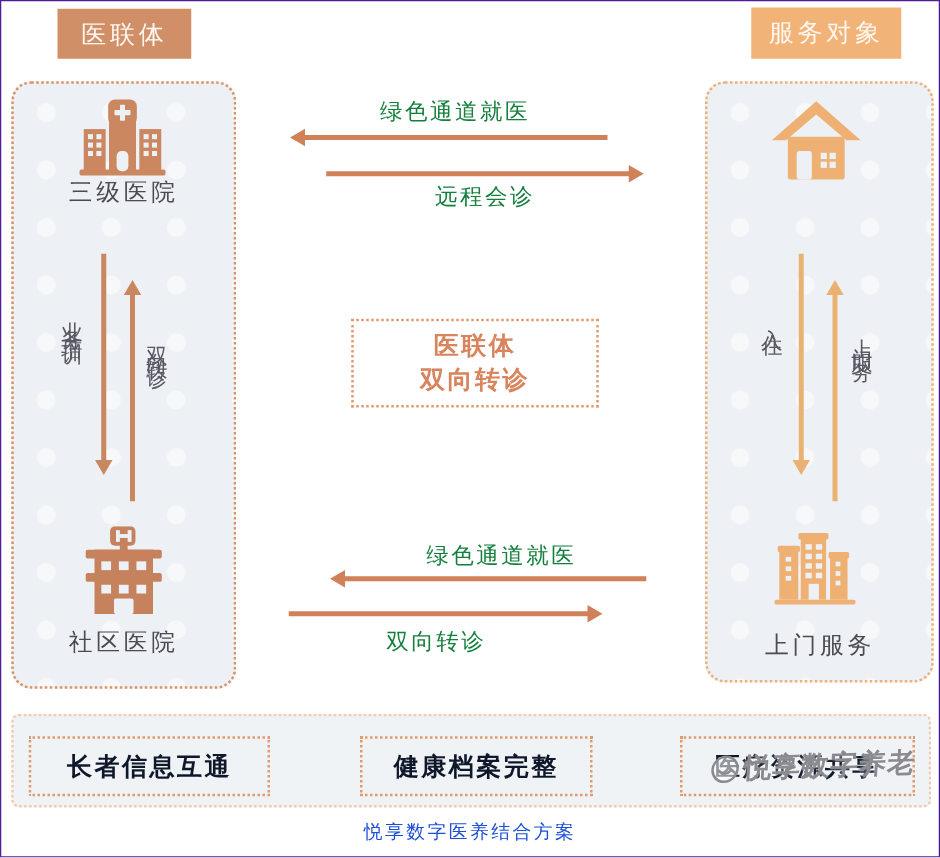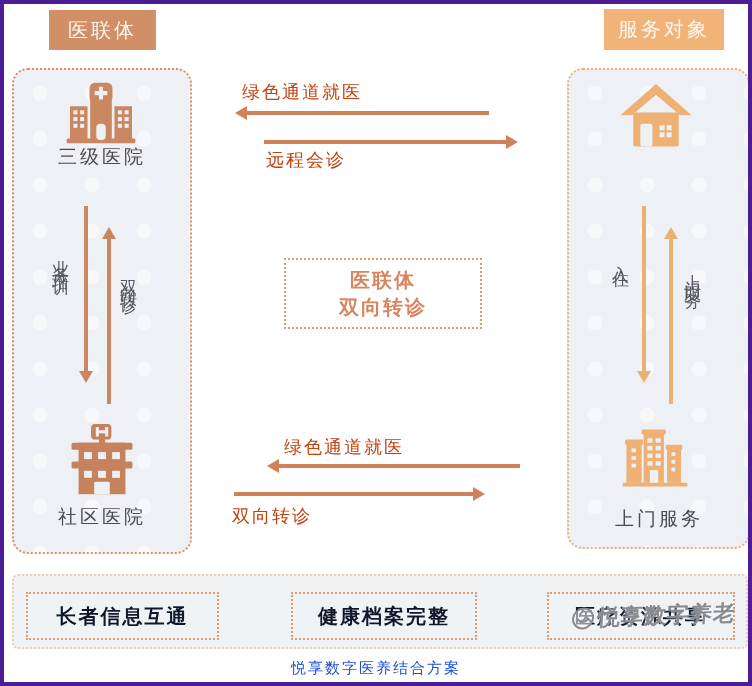--- a/index.html
+++ b/index.html
@@ -1,19 +1,19 @@
 <!DOCTYPE html>
 <html><head>
 <meta charset="utf-8">
 <style>
   html,body { margin:0; padding:0; background:#ffffff; }
   * { box-sizing:border-box; font-family:"Liberation Sans", sans-serif; }
 
   .stage { position:relative; width:752px; height:686px; background:#ffffff;
-           border:4px solid #4c1d95; overflow:hidden; }
+           border:1px solid #4c1d95; overflow:hidden; }
 
   
   .badge { position:absolute; display:flex; align-items:center; justify-content:center;
            color:#fdf7f1; font-size:20px; letter-spacing:3px; }
   .badge-left  { left:45px;  top:6px; width:107px; height:40px; background:#d18f67; }
   .badge-right { left:600px; top:5px; width:120px; height:41px; background:#f1b377; }
 
   
   .panel { position:absolute; background-color:#edf0f4; border-radius:16px;
            background-image: radial-gradient(circle, rgba(255,255,255,0.55) 7px, rgba(255,255,255,0) 8px);
@@ -64,22 +64,22 @@
       border-right:12px solid currentColor; }
   .harrow.to-right::after { content:""; position:absolute; right:-11px; top:-5px;
       border-top:7px solid transparent; border-bottom:7px solid transparent;
       border-left:12px solid currentColor; }
   .ta-left  { left:242px; top:107px; width:243px; }
   .ta-right { left:260px; top:136px; width:243px; }
   .ba-left  { left:274px; top:460px; width:242px; }
   .ba-right { left:230px; top:488px; width:240px; }
 
   
-  .flow-label { position:absolute; font-size:18px; color:#c2410c; letter-spacing:2px;
-                text-align:left; }
+  .flow-label { position:absolute; font-size:18px; color:#15803d; letter-spacing:2px;
+                text-align:center; }
   .fl-top1 { left:238px; top:76px;  width:250px; }
   .fl-top2 { left:262px; top:144px; width:250px; }
   .fl-bot1 { left:280px; top:431px; width:240px; }
   .fl-bot2 { left:228px; top:500px; width:240px; }
 
   
   .center-box { position:absolute; left:280px; top:254px; width:198px; height:71px;
                 border:2px dotted #e29a6e; display:flex; flex-direction:column;
                 justify-content:center; align-items:center; }
   .center-box div { font-size:20px; font-weight:600; color:#d8845d; line-height:27px;

